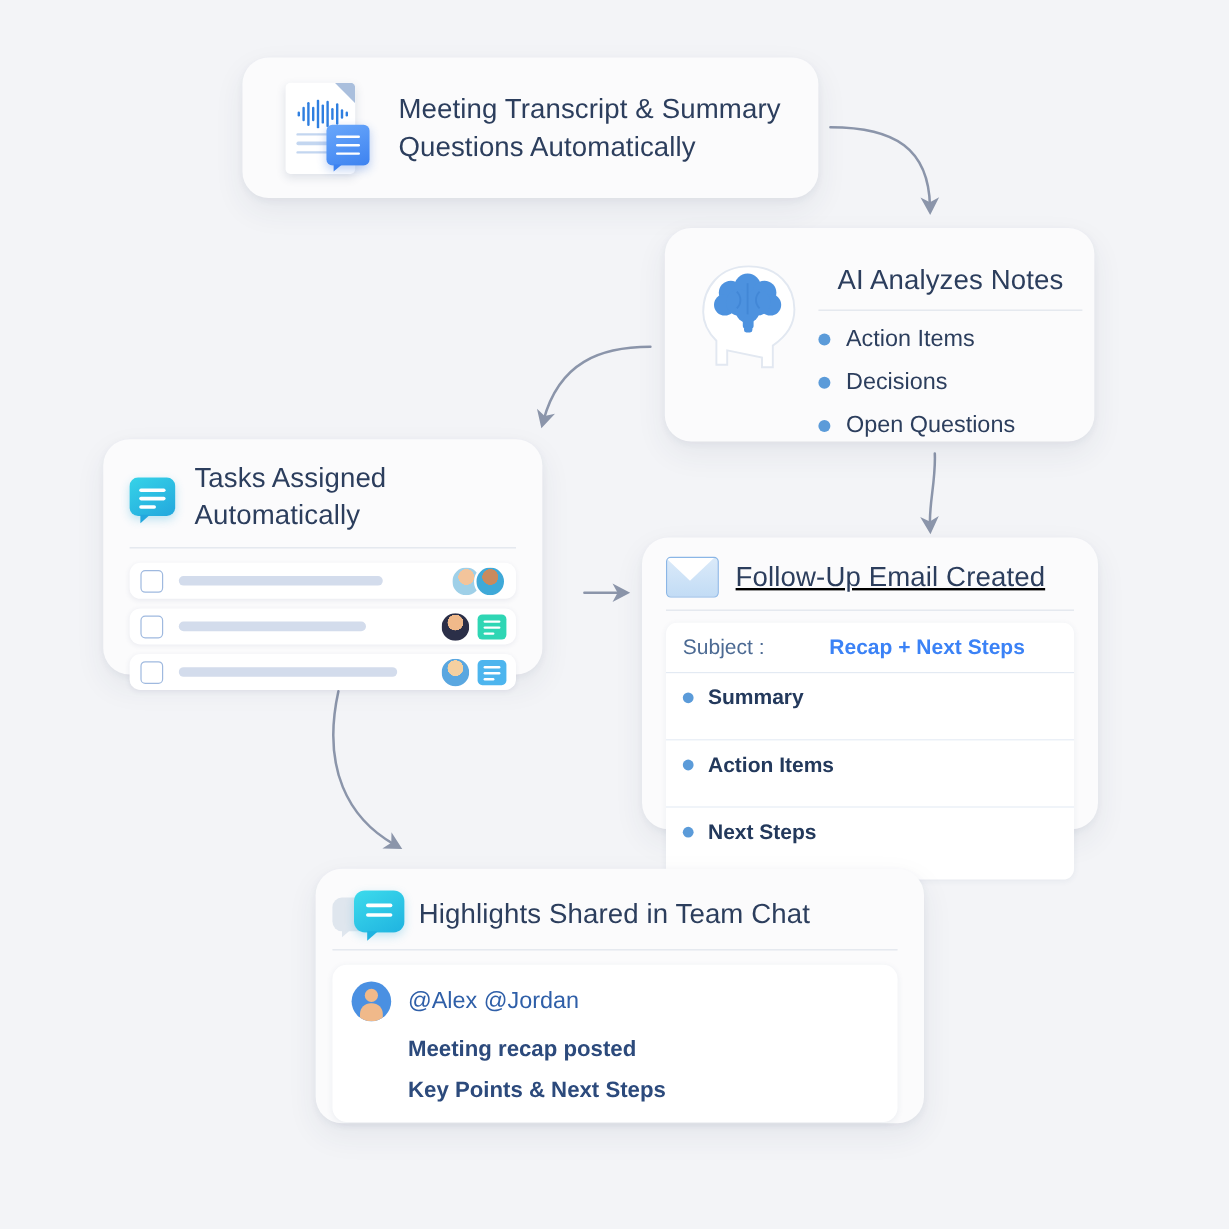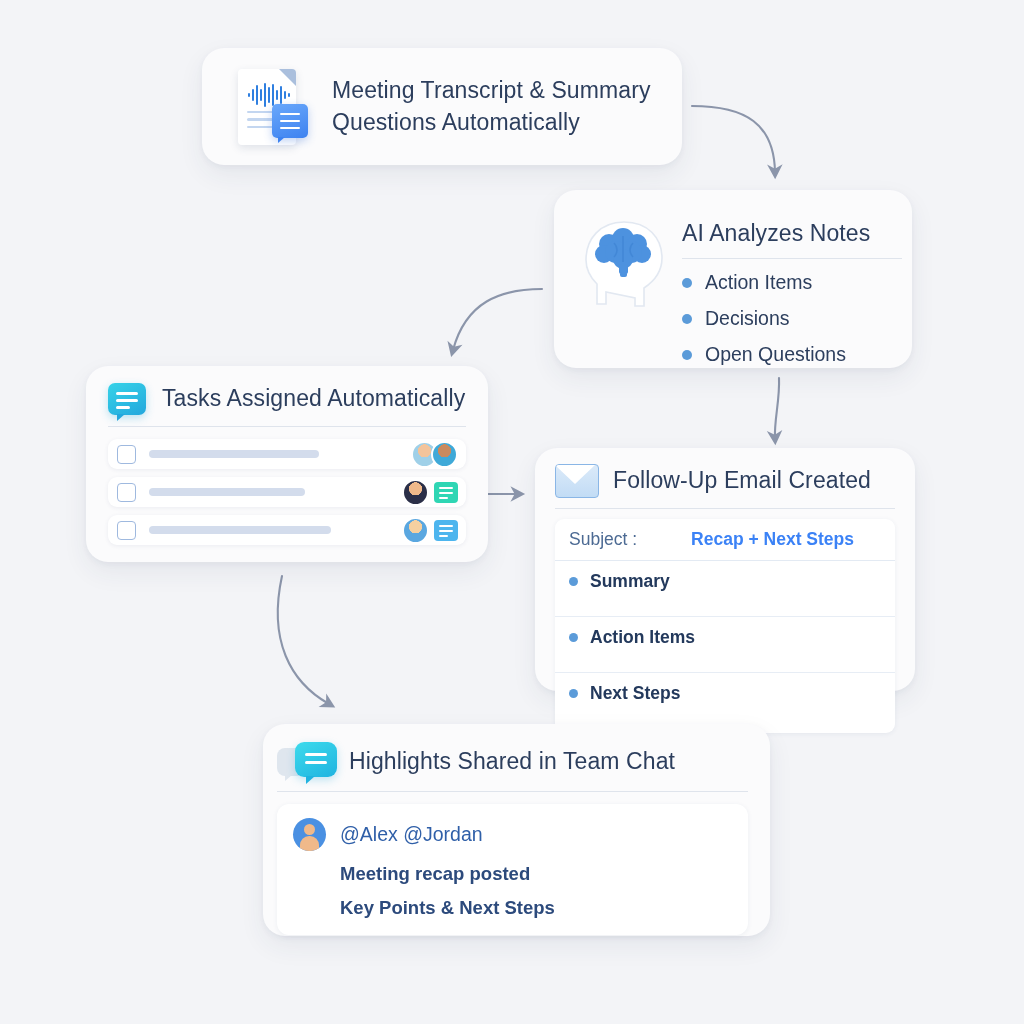--- a/index.html
+++ b/index.html
@@ -107,37 +107,37 @@
   .doc-badge i:nth-child(3){ top: 23px; }
 
   
   #card-ai {
     left: 554px; top: 190px;
     width: 358px; height: 178px;
     display: flex;
     padding: 20px 0 0 24px;
   }
   .brain-icon { width: 92px; height: 96px; flex: none; margin-top: 6px; }
-  #card-ai .body { margin-left: 12px; padding-top: 8px; width: 220px; }
+  #card-ai .body { margin-left: 12px; padding-top: 8px; width: 220px; text-align: center; }
   #card-ai .card-title { margin-bottom: 9px; }
   .bullets { margin-top: 12px; }
   .bullet-row {
     display: flex; align-items: center;
     margin-bottom: 13px;
   }
   .bullet-dot {
     width: 10px; height: 10px; border-radius: 50%;
     background: #5b9bd9; flex: none; margin-right: 13px;
   }
   .bullet-label { color: #2c3e5d; font-size: 19.5px; }
 
   
   #card-tasks {
     left: 86px; top: 366px;
-    width: 402px; height: 196px;
+    width: 366px; height: 196px;
     padding: 17px 22px 0 22px;
   }
   .tasks-head { display: flex; align-items: center; margin-bottom: 11px; }
   .bubble {
     position: relative; width: 38px; height: 32px; border-radius: 7px;
     background: linear-gradient(150deg,#36d3e8 0%,#23a7dd 100%);
     flex: none;
     box-shadow: 0 3px 8px rgba(40,170,215,.30);
   }
   .bubble:after {
@@ -189,21 +189,21 @@
   .mini-badge i:nth-child(1){ top: 5px; width: 14px; }
   .mini-badge i:nth-child(2){ top: 10px; width: 14px; }
   .mini-badge i:nth-child(3){ top: 15px; width: 9px; }
 
   
   #card-email {
     left: 535px; top: 448px;
     width: 380px; height: 243px;
     padding: 16px 20px 0 20px;
   }
-  .email-head { display: flex; align-items: center; margin-bottom: 10px; }
+  .email-head { display: flex; align-items: center; margin-bottom: 10px; text-decoration: underline; }
   .env-icon {
     width: 42px; height: 32px; flex: none;
     border: 1.6px solid #8ab6e6; border-radius: 4px;
     background: linear-gradient(180deg,#dbeaf9 0%,#c2dcf5 100%);
     position: relative; overflow: hidden;
   }
   .env-icon:before {
     content:""; position:absolute; left: -2px; top: -1px;
     width: 0; height: 0;
     border-left: 21px solid transparent;

